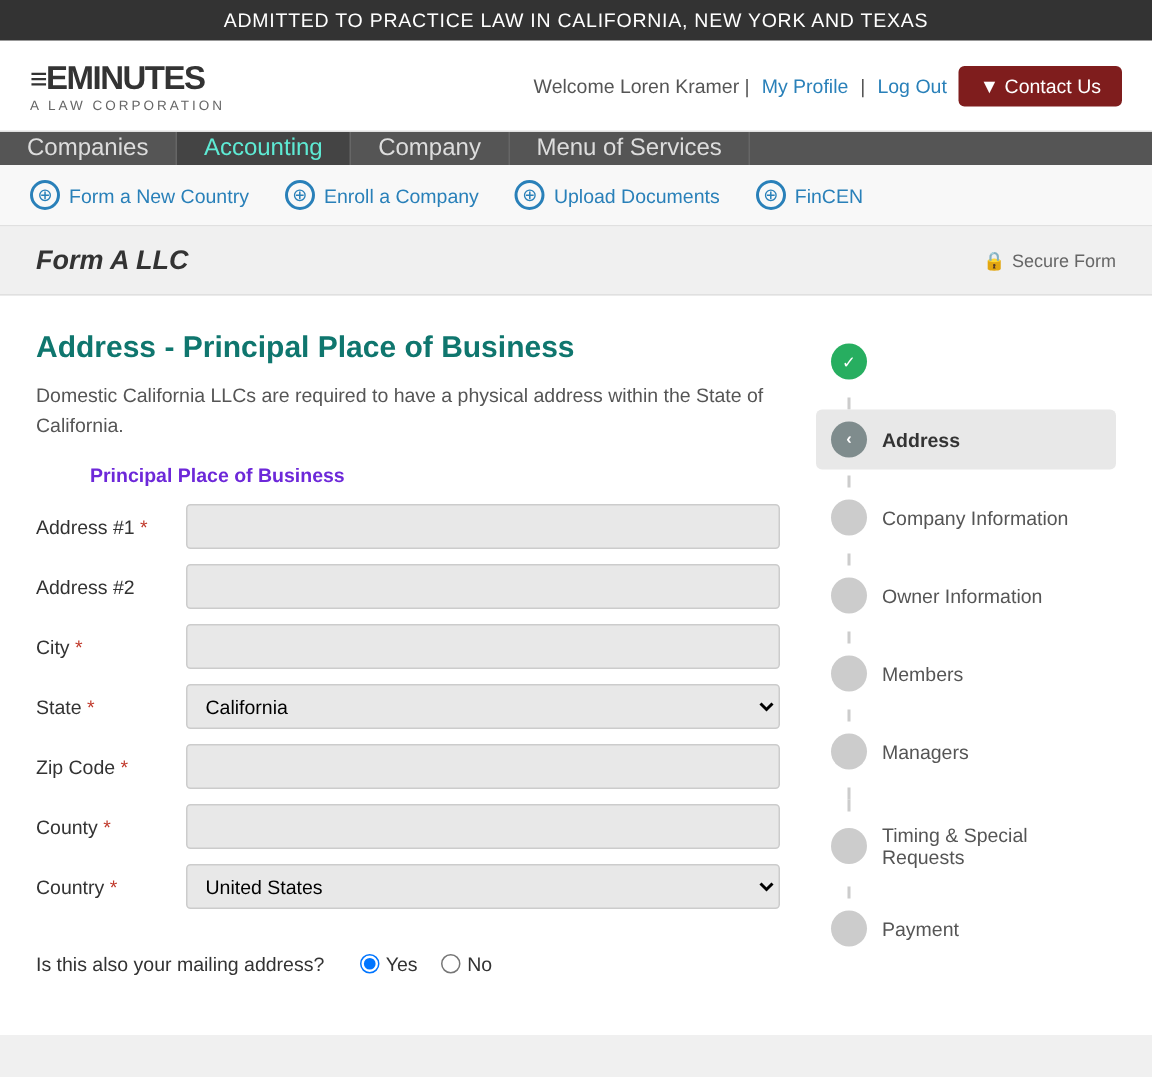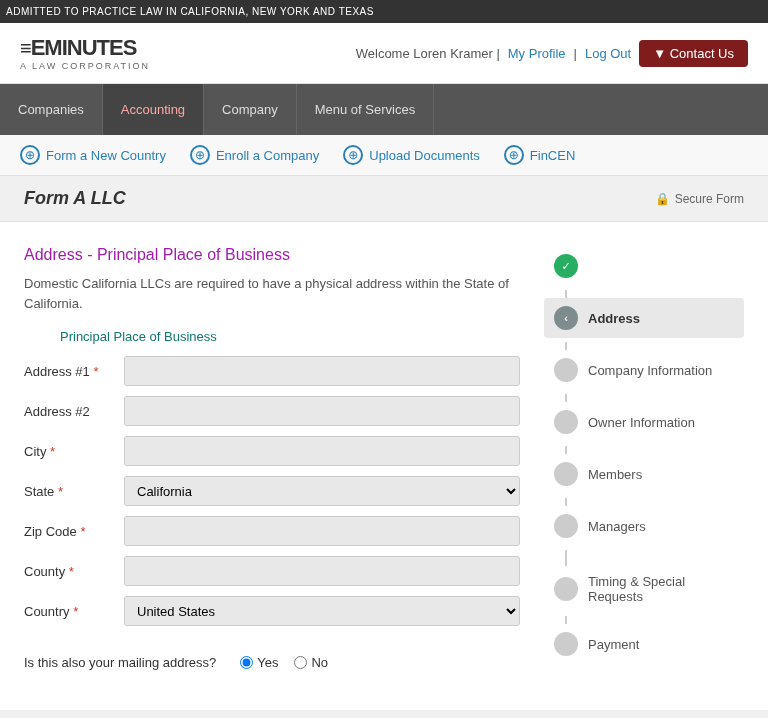--- a/index.html
+++ b/index.html
@@ -1,21 +1,22 @@
 <!DOCTYPE html>
 <html><head>
   <meta charset="utf-8">
   <style>
     * { box-sizing: border-box; margin: 0; padding: 0; }
     body { font-family: Arial, sans-serif; font-size: 14px; background: #f0f0f0; color: #333; }
 
     .top-bar {
       background: #333;
       color: #fff;
-      font-size: 10px;
+      text-align: center;
+      font-size: 13px;
       padding: 6px;
       letter-spacing: 0.5px;
     }
 
     .main-wrapper {
       background: #fff;
       max-width: 768px;
       margin: 0 auto;
       box-shadow: 0 0 10px rgba(0,0,0,0.2);
     }
@@ -49,26 +50,26 @@
       gap: 4px;
     }
 
     .nav-bar {
       background: #555;
       display: flex;
       padding: 0;
     }
     .nav-item {
       color: #ddd;
-      padding: 18px 18px;
+      padding: 2px 18px;
       cursor: pointer;
-      font-size: 13px;
+      font-size: 16px;
       border-right: 1px solid #666;
     }
-    .nav-item.active { background: #444; color: #fca5a5; }
+    .nav-item.active { background: #444; color: #5eead4; }
 
     .sub-nav {
       background: #f8f8f8;
       border-bottom: 1px solid #e0e0e0;
       display: flex;
       align-items: center;
       padding: 10px 20px;
       gap: 24px;
     }
     .sub-nav-item {
@@ -103,35 +104,35 @@
     .form-body {
       display: flex;
       padding: 24px;
       gap: 24px;
     }
 
     .form-left { flex: 1; }
     .form-right { width: 200px; flex-shrink: 0; }
 
     .section-title {
-      font-size: 16px;
-      font-weight: normal;
-      color: #a21caf;
+      font-size: 20px;
+      font-weight: bold;
+      color: #0f766e;
       margin-bottom: 10px;
     }
     .section-desc {
       font-size: 13px;
       color: #555;
       margin-bottom: 16px;
       line-height: 1.5;
     }
     .subsection-title {
       font-size: 13px;
-      font-weight: normal;
-      color: #0f766e;
+      font-weight: bold;
+      color: #6d28d9;
       margin-bottom: 12px;
       padding-left: 36px;
     }
 
     .form-row {
       display: flex;
       align-items: center;
       margin-bottom: 10px;
     }
     .form-label {

